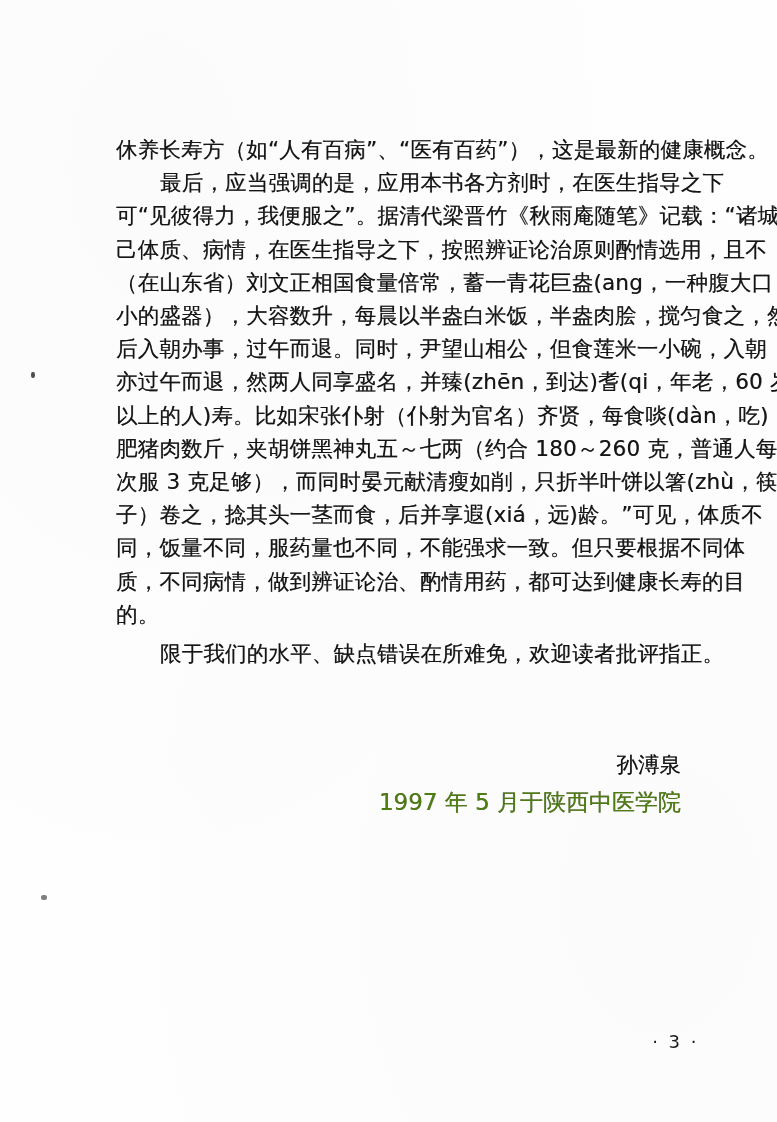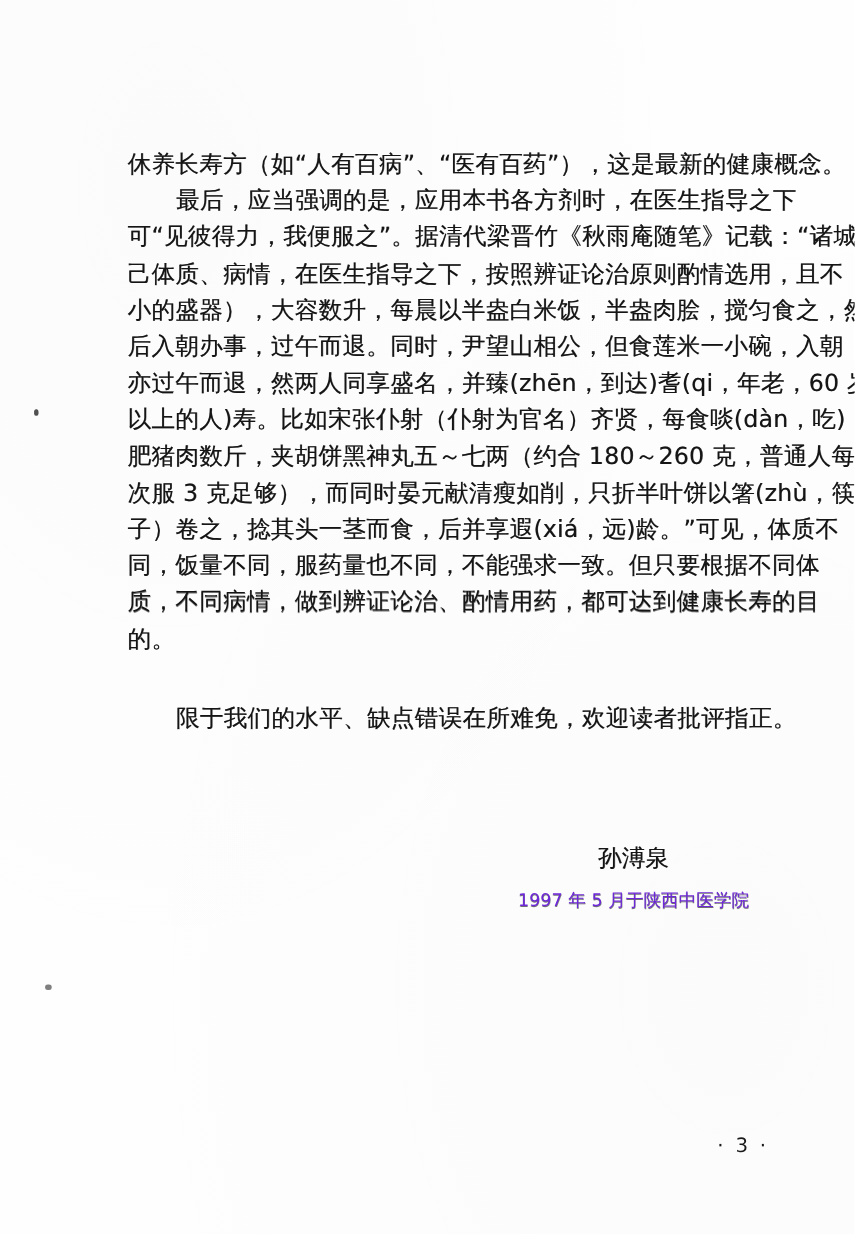--- a/index.html
+++ b/index.html
@@ -50,37 +50,37 @@
   }
   .closing {
     position: absolute;
     left: 116px;
     top: 637px;
     width: 552px;
   }
   .signature {
     position: absolute;
     right: 96px;
-    top: 764px;
-    text-align: center;
+    top: 748px;
+    text-align: right;
   }
   .sig-name {
     font-family: "DejaVu Sans", "Liberation Sans", sans-serif;
     font-size: 21.5px;
     line-height: 33.2px;
     color: #151515;
     font-weight: 500;
     white-space: nowrap;
     text-shadow: 0.35px 0.25px 0 rgba(0,0,0,0.45), -0.3px 0.15px 0 rgba(0,0,0,0.18);
   }
   .sig-date {
     font-family: "DejaVu Sans", "Liberation Sans", sans-serif;
-    font-size: 16px;
+    font-size: 23px;
     line-height: 33.2px;
-    color: #6d28d9;
+    color: #4d7c0f;
     font-weight: 500;
     white-space: nowrap;
     margin-top: 5px;
     text-shadow: 0.35px 0.25px 0 rgba(0,0,0,0.45), -0.3px 0.15px 0 rgba(0,0,0,0.18);
   }
   .page-number {
     position: absolute;
     left: 0;
     right: 78px;
     top: 1031px;
@@ -107,20 +107,21 @@
 
   <div class="scan-tint"></div>
 
   <div class="text-block">
 
     <div class="line">休养长寿方（如“人有百病”、“医有百药”），这是最新的健康概念。</div>
 
     <div class="line indent">最后，应当强调的是，应用本书各方剂时，在医生指导之下</div>
     <div class="line">可“见彼得力，我便服之”。据清代梁晋竹《秋雨庵随笔》记载：“诸城</div>
     <div class="line">己体质、病情，在医生指导之下，按照辨证论治原则酌情选用，且不</div>
+    <div class="line">（在山东省）刘文正相国食量倍常，蓄一青花巨盎(ang，一种腹大口</div>
     <div class="line">小的盛器），大容数升，每晨以半盎白米饭，半盎肉脍，搅匀食之，然</div>
     <div class="line">后入朝办事，过午而退。同时，尹望山相公，但食莲米一小碗，入朝</div>
     <div class="line">亦过午而退，然两人同享盛名，并臻(zhēn，到达)耆(qi，年老，60 岁</div>
     <div class="line">以上的人)寿。比如宋张仆射（仆射为官名）齐贤，每食啖(dàn，吃)</div>
     <div class="line">肥猪肉数斤，夹胡饼黑神丸五～七两（约合 180～260 克，普通人每</div>
     <div class="line">次服 3 克足够），而同时晏元献清瘦如削，只折半叶饼以箸(zhù，筷</div>
     <div class="line">子）卷之，捻其头一茎而食，后并享遐(xiá，远)龄。”可见，体质不</div>
     <div class="line">同，饭量不同，服药量也不同，不能强求一致。但只要根据不同体</div>
     <div class="line">质，不同病情，做到辨证论治、酌情用药，都可达到健康长寿的目</div>
     <div class="line">的。</div>

